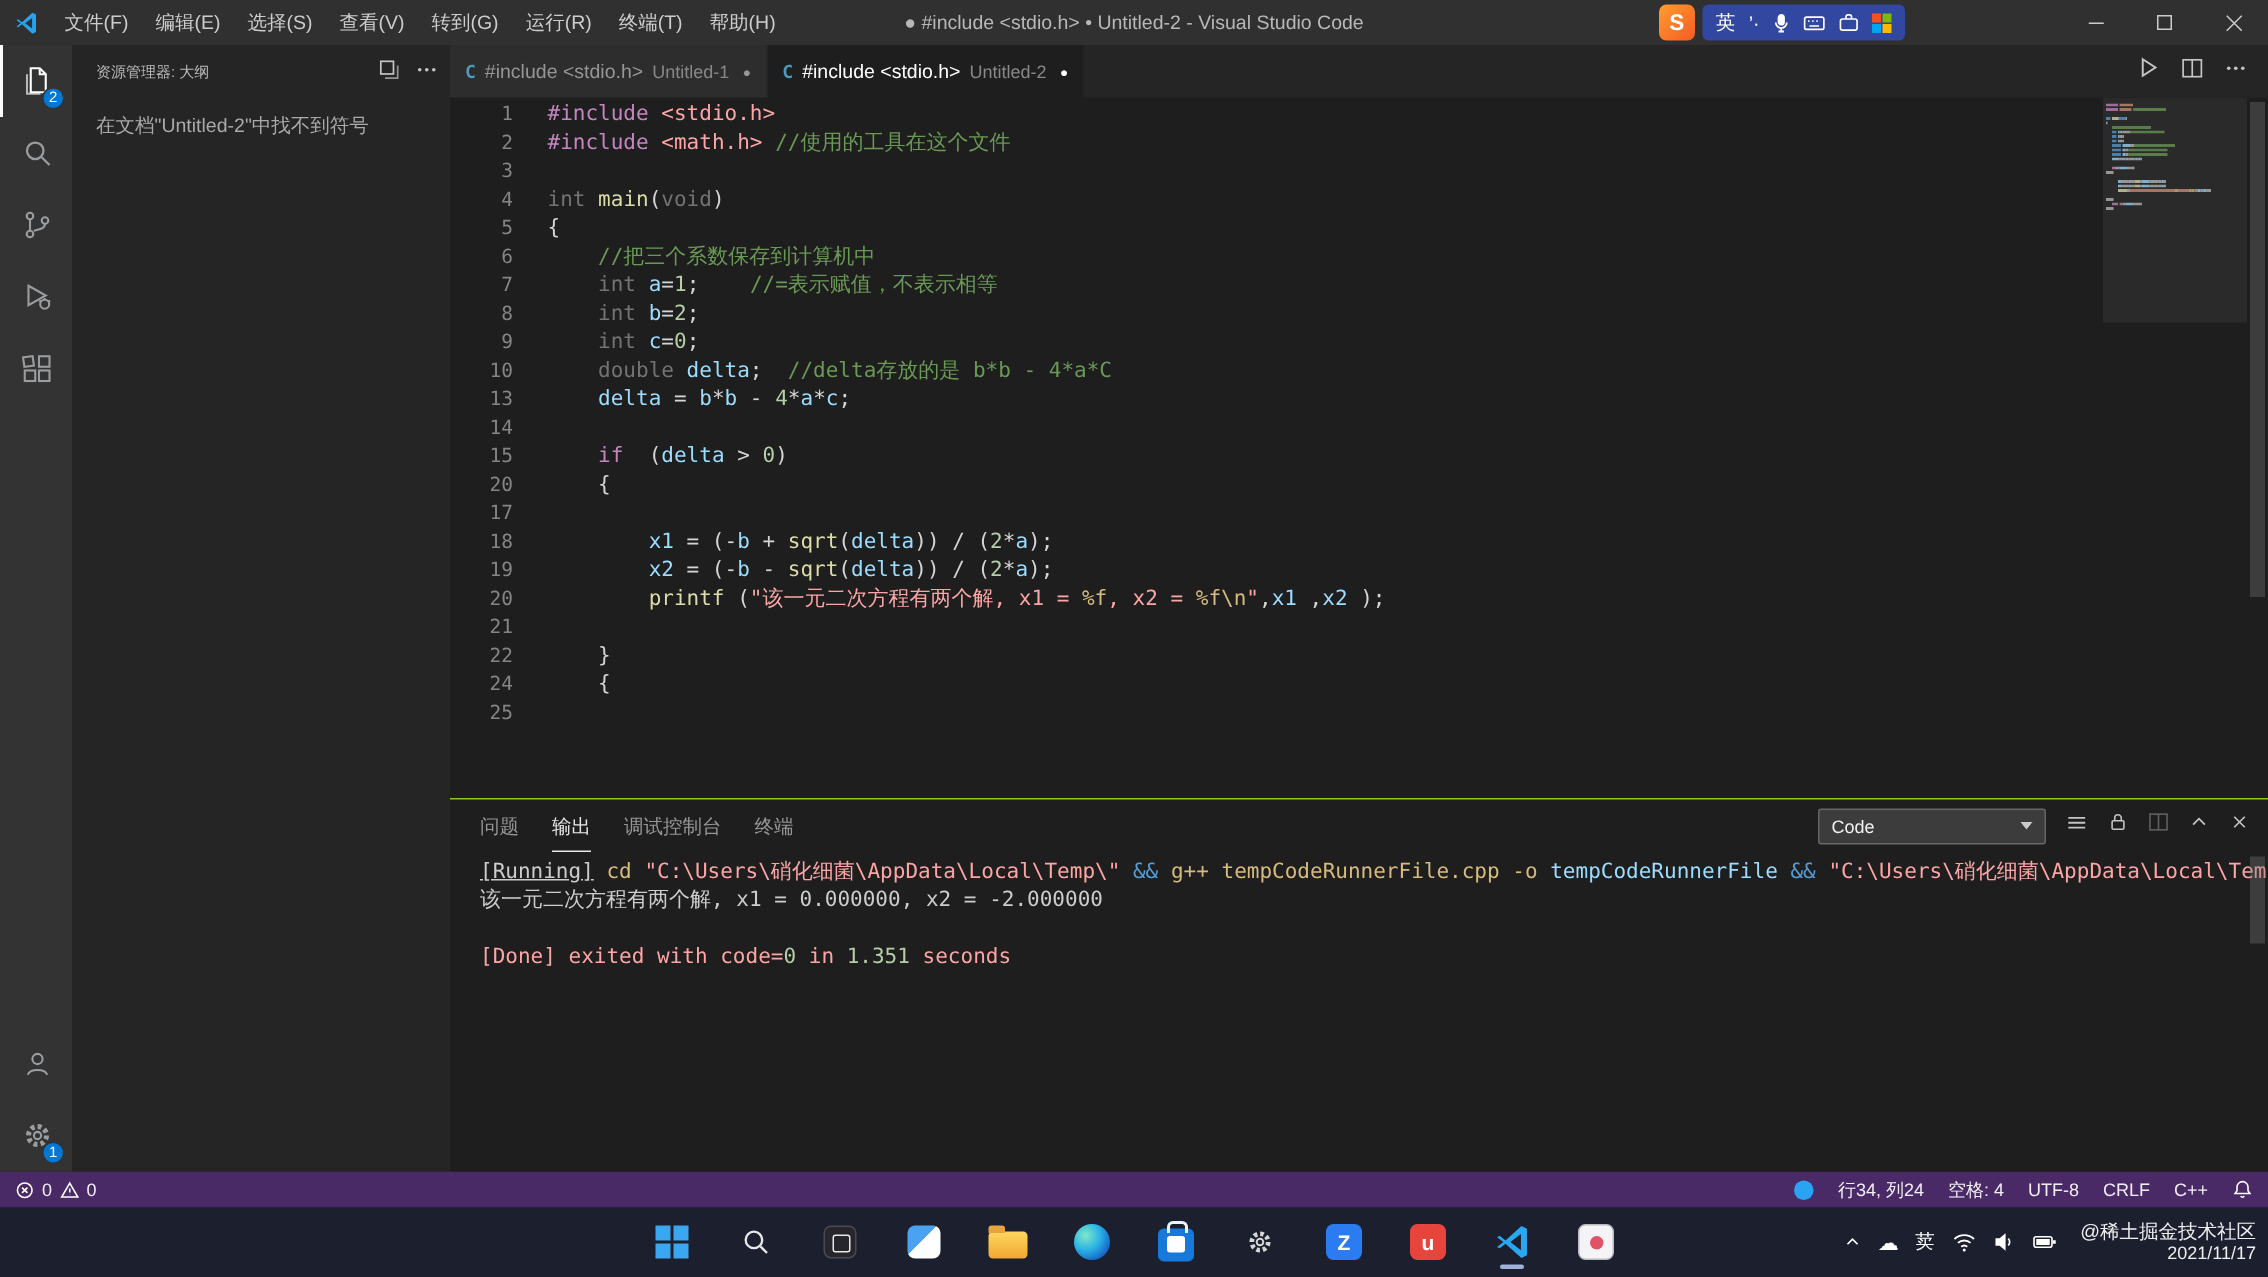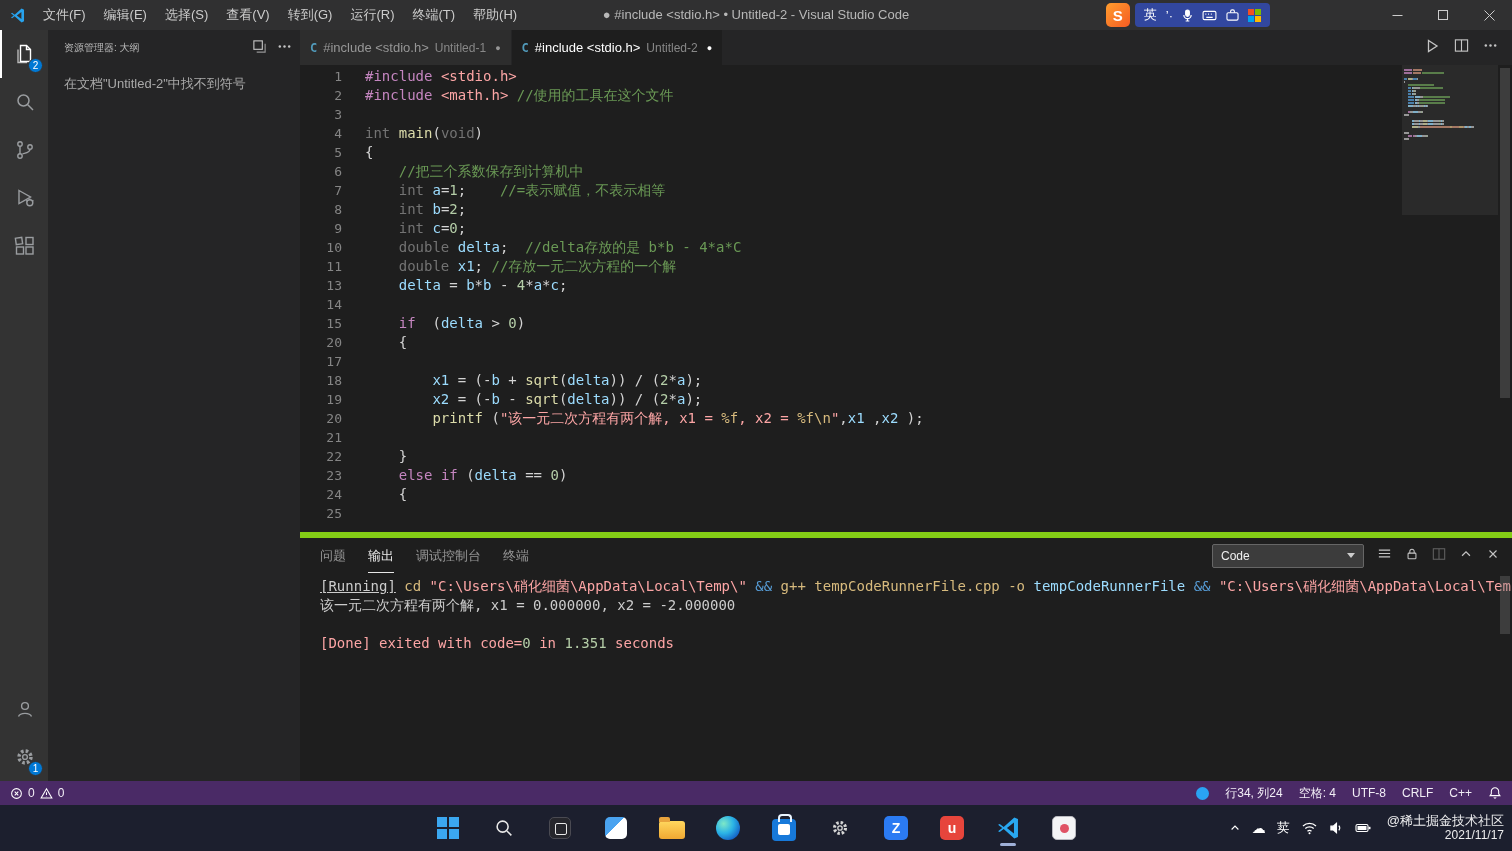--- a/index.html
+++ b/index.html
@@ -68,21 +68,21 @@
   .tk-esc{color:#d7ba7d}.tk-wht{color:#cccccc}.tk-blu{color:#569cd6}.tk-cmd{color:#d7ba7d}
   .tk-lbl{color:#cccccc;text-decoration:underline}
   .minimap{position:absolute;top:4px;right:16px;width:92px}
   .mm-line{display:flex;height:2px;margin-bottom:1px;overflow:hidden}
   .mm-seg{display:block;height:2px;opacity:.75}
   .mm-slider{position:absolute;top:0;right:14px;width:96px;height:150px;background:rgba(121,121,121,.14)}
   .ed-scrollbar{position:absolute;top:0;right:0;width:14px;bottom:0}
   .ed-thumb{position:absolute;top:3px;right:2px;width:10px;height:330px;background:rgba(121,121,121,.35)}
 
   
-  .panel{height:249px;border-top:6px solid #84cc16;position:relative;display:flex;flex-direction:column}
+  .panel{height:249px;border-top:1px solid #84cc16;position:relative;display:flex;flex-direction:column}
   .panel-header{height:35px;display:flex;align-items:center;padding:0 12px 0 20px}
   .panel-tab{margin-right:22px;font-size:13px;color:#969696;line-height:33px;border-bottom:1px solid transparent;cursor:pointer}
   .panel-tab.active{color:#e7e7e7;border-bottom:1px solid #e7e7e7}
   .panel-actions{margin-left:auto;display:flex;align-items:center;gap:13px;color:#c5c5c5}
   .channel-select{width:152px;height:24px;background:#3c3c3c;border:1px solid #666666;border-radius:2px;
     color:#f0f0f0;font-size:12px;display:flex;align-items:center;justify-content:space-between;padding:0 8px;cursor:pointer}
   .caret-down{width:0;height:0;border-left:4px solid transparent;border-right:4px solid transparent;border-top:5px solid #cccccc}
   .dim{opacity:.4}
   .panel-body{flex:1;overflow:hidden;padding:4px 0 0 20px;
     font-family:"DejaVu Sans Mono","Liberation Mono",monospace;font-size:14px;line-height:19px}
@@ -320,32 +320,30 @@
             <div class="code-line"><span class="line-num">1</span><span class="line-text"><span class="tk-ctl">#include</span><span class="tk-pun"> </span><span class="tk-str">&lt;stdio.h&gt;</span></span></div>
             <div class="code-line"><span class="line-num">2</span><span class="line-text"><span class="tk-ctl">#include</span><span class="tk-pun"> </span><span class="tk-str">&lt;math.h&gt;</span><span class="tk-pun"> </span><span class="tk-cmt">//使用的工具在这个文件</span></span></div>
             <div class="code-line"><span class="line-num">3</span><span class="line-text">&nbsp;</span></div>
             <div class="code-line"><span class="line-num">4</span><span class="line-text"><span class="tk-kw">int</span><span class="tk-pun"> </span><span class="tk-fn">main</span><span class="tk-pun">(</span><span class="tk-kw">void</span><span class="tk-pun">)</span></span></div>
             <div class="code-line"><span class="line-num">5</span><span class="line-text"><span class="tk-pun">{</span></span></div>
             <div class="code-line"><span class="line-num">6</span><span class="line-text"><span class="tk-pun">    </span><span class="tk-cmt">//把三个系数保存到计算机中</span></span></div>
             <div class="code-line"><span class="line-num">7</span><span class="line-text"><span class="tk-pun">    </span><span class="tk-kw">int</span><span class="tk-pun"> </span><span class="tk-var">a</span><span class="tk-pun">=</span><span class="tk-num">1</span><span class="tk-pun">;    </span><span class="tk-cmt">//=表示赋值，不表示相等</span></span></div>
             <div class="code-line"><span class="line-num">8</span><span class="line-text"><span class="tk-pun">    </span><span class="tk-kw">int</span><span class="tk-pun"> </span><span class="tk-var">b</span><span class="tk-pun">=</span><span class="tk-num">2</span><span class="tk-pun">;</span></span></div>
             <div class="code-line"><span class="line-num">9</span><span class="line-text"><span class="tk-pun">    </span><span class="tk-kw">int</span><span class="tk-pun"> </span><span class="tk-var">c</span><span class="tk-pun">=</span><span class="tk-num">0</span><span class="tk-pun">;</span></span></div>
             <div class="code-line"><span class="line-num">10</span><span class="line-text"><span class="tk-pun">    </span><span class="tk-kw">double</span><span class="tk-pun"> </span><span class="tk-var">delta</span><span class="tk-pun">;  </span><span class="tk-cmt">//delta存放的是 b*b - 4*a*C</span></span></div>
-            <div class="code-line"><span class="line-num">11</span><span class="line-text"><span class="tk-pun">    </span><span class="tk-kw">double</span><span class="tk-pun"> </span><span class="tk-var">x1</span><span class="tk-pun">; </span><span class="tk-cmt">//存放一元二次方程的一个解</span></span></div>
             <div class="code-line"><span class="line-num">13</span><span class="line-text"><span class="tk-pun">    </span><span class="tk-var">delta</span><span class="tk-pun"> = </span><span class="tk-var">b</span><span class="tk-pun">*</span><span class="tk-var">b</span><span class="tk-pun"> - </span><span class="tk-num">4</span><span class="tk-pun">*</span><span class="tk-var">a</span><span class="tk-pun">*</span><span class="tk-var">c</span><span class="tk-pun">;</span></span></div>
             <div class="code-line"><span class="line-num">14</span><span class="line-text">&nbsp;</span></div>
             <div class="code-line"><span class="line-num">15</span><span class="line-text"><span class="tk-pun">    </span><span class="tk-ctl">if</span><span class="tk-pun">  (</span><span class="tk-var">delta</span><span class="tk-pun"> &gt; </span><span class="tk-num">0</span><span class="tk-pun">)</span></span></div>
             <div class="code-line"><span class="line-num">20</span><span class="line-text"><span class="tk-pun">    {</span></span></div>
             <div class="code-line"><span class="line-num">17</span><span class="line-text">&nbsp;</span></div>
             <div class="code-line"><span class="line-num">18</span><span class="line-text"><span class="tk-pun">        </span><span class="tk-var">x1</span><span class="tk-pun"> = (-</span><span class="tk-var">b</span><span class="tk-pun"> + </span><span class="tk-fn">sqrt</span><span class="tk-pun">(</span><span class="tk-var">delta</span><span class="tk-pun">)) / (</span><span class="tk-num">2</span><span class="tk-pun">*</span><span class="tk-var">a</span><span class="tk-pun">);</span></span></div>
             <div class="code-line"><span class="line-num">19</span><span class="line-text"><span class="tk-pun">        </span><span class="tk-var">x2</span><span class="tk-pun"> = (-</span><span class="tk-var">b</span><span class="tk-pun"> - </span><span class="tk-fn">sqrt</span><span class="tk-pun">(</span><span class="tk-var">delta</span><span class="tk-pun">)) / (</span><span class="tk-num">2</span><span class="tk-pun">*</span><span class="tk-var">a</span><span class="tk-pun">);</span></span></div>
             <div class="code-line"><span class="line-num">20</span><span class="line-text"><span class="tk-pun">        </span><span class="tk-fn">printf</span><span class="tk-pun"> (</span><span class="tk-str">"该一元二次方程有两个解, x1 = </span><span class="tk-esc">%f</span><span class="tk-str">, x2 = </span><span class="tk-esc">%f</span><span class="tk-esc">\n</span><span class="tk-str">"</span><span class="tk-pun">,</span><span class="tk-var">x1</span><span class="tk-pun"> ,</span><span class="tk-var">x2</span><span class="tk-pun"> );</span></span></div>
             <div class="code-line"><span class="line-num">21</span><span class="line-text">&nbsp;</span></div>
             <div class="code-line"><span class="line-num">22</span><span class="line-text"><span class="tk-pun">    }</span></span></div>
-            <div class="code-line"><span class="line-num">23</span><span class="line-text"><span class="tk-pun">    </span><span class="tk-ctl">else</span><span class="tk-pun"> </span><span class="tk-ctl">if</span><span class="tk-pun"> (</span><span class="tk-var">delta</span><span class="tk-pun"> == </span><span class="tk-num">0</span><span class="tk-pun">)</span></span></div>
             <div class="code-line"><span class="line-num">24</span><span class="line-text"><span class="tk-pun">    {</span></span></div>
             <div class="code-line"><span class="line-num">25</span><span class="line-text">&nbsp;</span></div>
           </div>
         <div class="mm-slider"></div>
         <div class="minimap">
             <div class="mm-line">
               <span class="mm-seg" style="width: 8px; background: rgb(197, 134, 192);"></span>
               <span class="mm-seg" style="width: 1px; background: transparent;"></span>
               <span class="mm-seg" style="width: 9px; background: rgb(206, 145, 120);"></span>
             </div>

